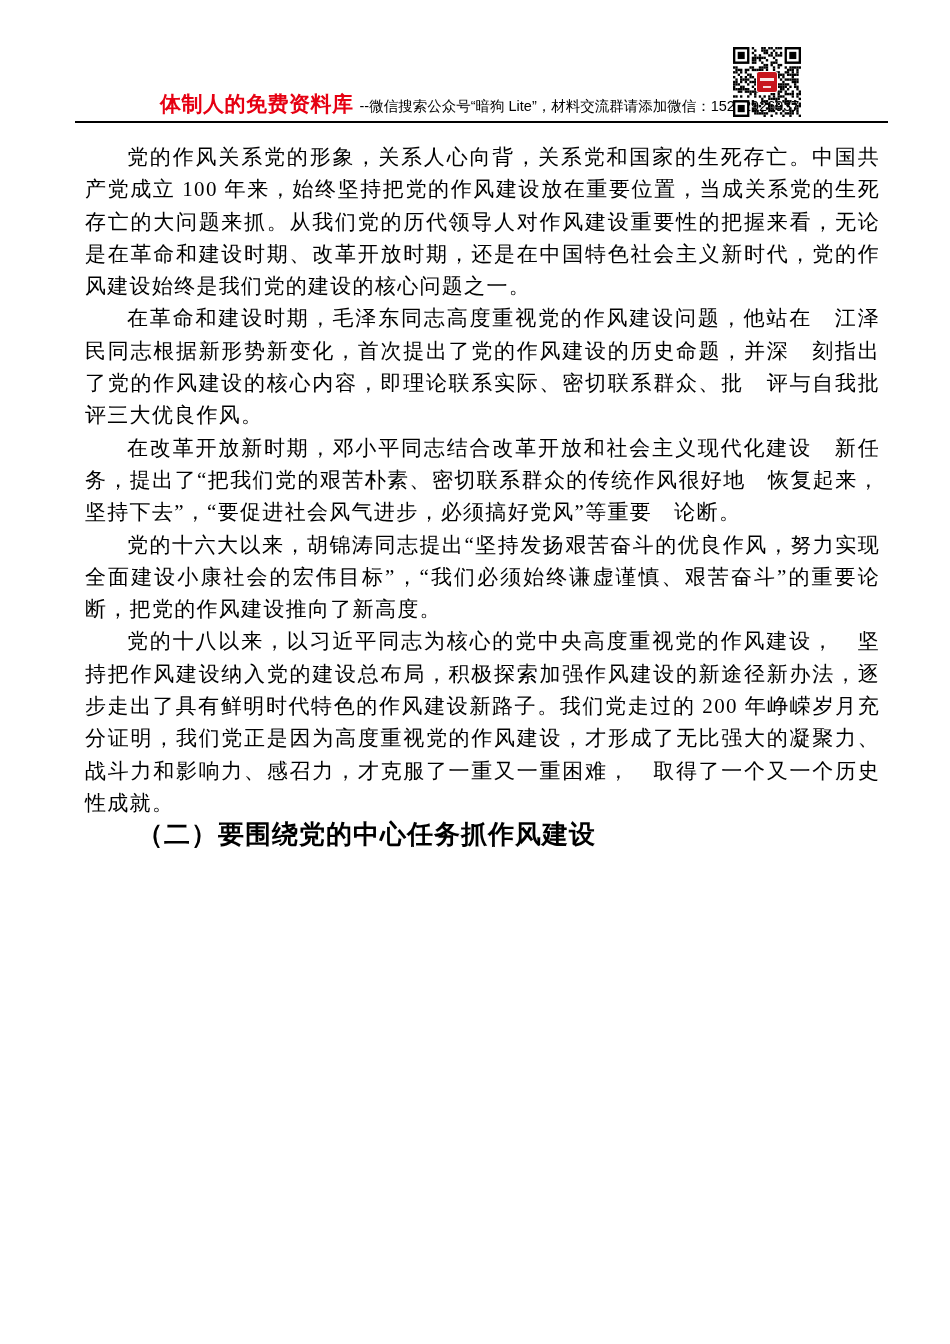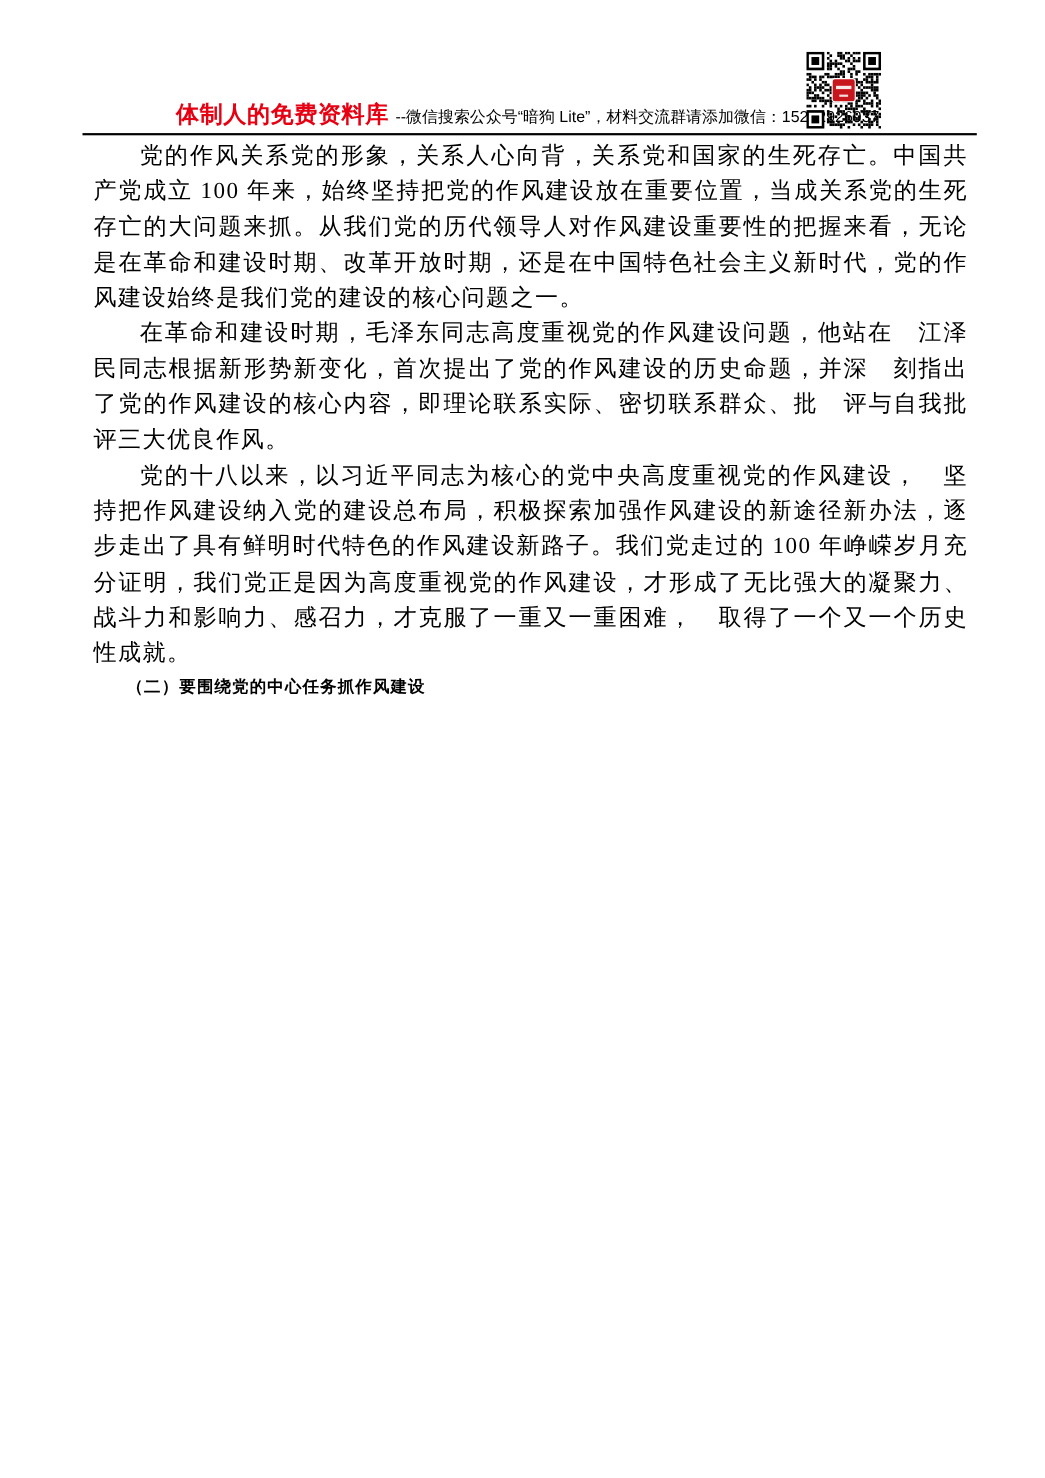--- a/index.html
+++ b/index.html
@@ -66,33 +66,33 @@
     background:#fff;opacity:.9;
   }
   .qr-badge::after{
     content:"";
     position:absolute;left:6px;bottom:4px;right:6px;height:2px;
     background:#fff;opacity:.85;
   }
   
   .doc-body{
     margin:0 70px 0 85px;
-    padding-top:2px;
+    padding-top:18px;
     font-size:21px;
     line-height:32.3px;
     letter-spacing:1.3px;
     text-align:justify;
   }
   .para{
     margin:0;
     text-indent:2em;
   }
   .section-heading{
     margin:0;
-    font-size:15px;
+    font-size:26px;
     font-weight:bold;
     line-height:32.3px;
     text-indent:2em;
     letter-spacing:1px;
     text-align:left;
   }
 </style>
 </head>
 <body>
 
@@ -434,18 +434,20 @@
         </svg>
       <div class="qr-badge" style="background: rgb(200, 22, 29);"></div>
     </div>
     <div class="header-rule"></div>
   </header>
 
   <main class="doc-body">
     <div id="paragraphs">
         <p class="para">党的作风关系党的形象，关系人心向背，关系党和国家的生死存亡。中国共产党成立 100 年来，始终坚持把党的作风建设放在重要位置，当成关系党的生死存亡的大问题来抓。从我们党的历代领导人对作风建设重要性的把握来看，无论是在革命和建设时期、改革开放时期，还是在中国特色社会主义新时代，党的作风建设始终是我们党的建设的核心问题之一。</p>
         <p class="para">在革命和建设时期，毛泽东同志高度重视党的作风建设问题，他站在　江泽民同志根据新形势新变化，首次提出了党的作风建设的历史命题，并深　刻指出了党的作风建设的核心内容，即理论联系实际、密切联系群众、批　评与自我批评三大优良作风。</p>
-        <p class="para">党的十八以来，以习近平同志为核心的党中央高度重视党的作风建设，　坚持把作风建设纳入党的建设总布局，积极探索加强作风建设的新途径新办法，逐步走出了具有鲜明时代特色的作风建设新路子。我们党走过的 100 年峥嵘岁月充分证明，我们党正是因为高度重视党的作风建设，才形成了无比强大的凝聚力、战斗力和影响力、感召力，才克服了一重又一重困难，　取得了一个又一个历史性成就。</p>
+        <p class="para">在改革开放新时期，邓小平同志结合改革开放和社会主义现代化建设　新任务，提出了“把我们党的艰苦朴素、密切联系群众的传统作风很好地　恢复起来，坚持下去”，“要促进社会风气进步，必须搞好党风”等重要　论断。</p>
+        <p class="para">党的十六大以来，胡锦涛同志提出“坚持发扬艰苦奋斗的优良作风，努力实现全面建设小康社会的宏伟目标”，“我们必须始终谦虚谨慎、艰苦奋斗”的重要论断，把党的作风建设推向了新高度。</p>
+        <p class="para">党的十八以来，以习近平同志为核心的党中央高度重视党的作风建设，　坚持把作风建设纳入党的建设总布局，积极探索加强作风建设的新途径新办法，逐步走出了具有鲜明时代特色的作风建设新路子。我们党走过的 200 年峥嵘岁月充分证明，我们党正是因为高度重视党的作风建设，才形成了无比强大的凝聚力、战斗力和影响力、感召力，才克服了一重又一重困难，　取得了一个又一个历史性成就。</p>
       </div>
     <h3 class="section-heading">（二）要围绕党的中心任务抓作风建设</h3>
   </main>
 
 </div>
 
 </body></html>

